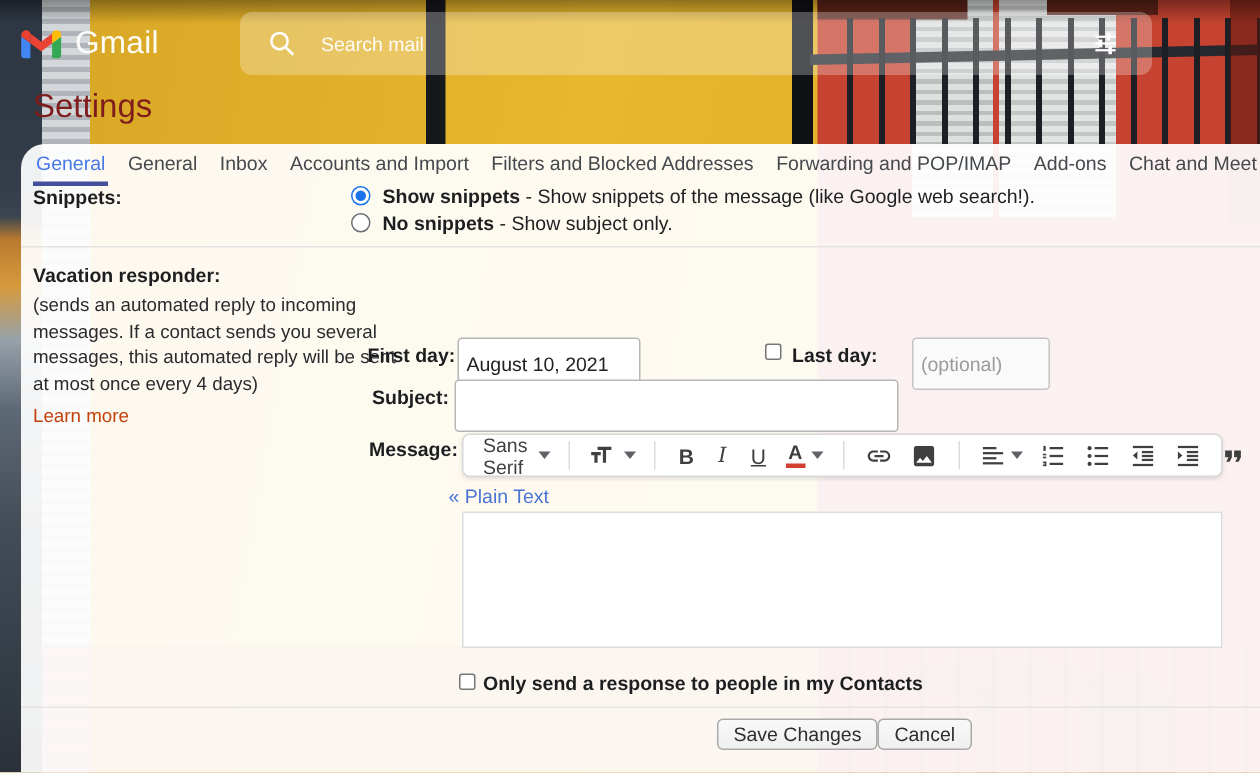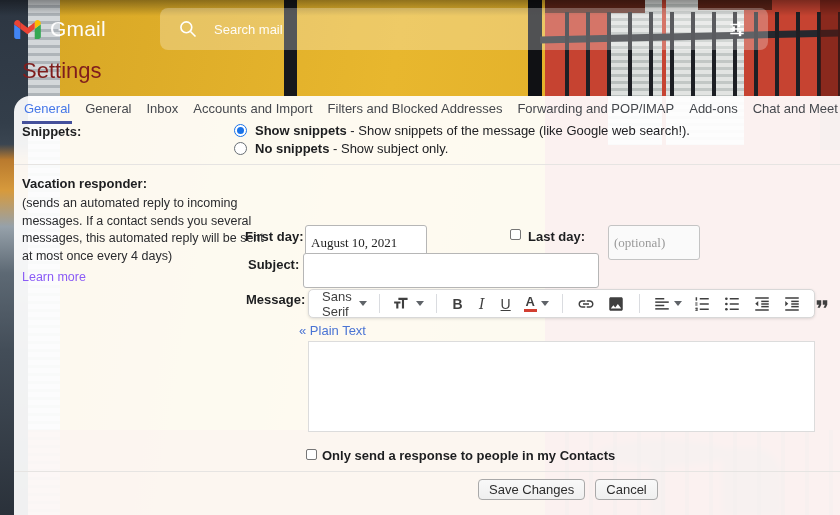--- a/index.html
+++ b/index.html
@@ -68,33 +68,33 @@
   .cb{width:11px;height:11px;border:1px solid #767676;border-radius:2px;background:#fff;cursor:pointer;}
 
   .divider{left:0;right:0;height:1px;background:#e6e4e2;}
   #div1{top:68px;} #div2{top:375px;}
 
   #lbl-snippets{left:8px;top:28px;}
   #snip-opt1{left:220px;top:27px;} #snip-opt2{left:220px;top:45px;}
 
   #lbl-vacation{left:8px;top:80px;}
   .vac-desc{left:8px;top:99px;font-size:12.5px;color:#2a2b2e;line-height:17.5px;white-space:nowrap;}
-  .learn-more{margin-top:4px;color:#8b5cf6;cursor:pointer;}
+  .learn-more{margin-top:4px;color:#c2410c;cursor:pointer;}
   #vac-opt1{left:220px;top:83px;} #vac-opt2{left:220px;top:108px;}
 
   #lbl-firstday{left:231px;top:133px;} 
   #lbl-lastday{left:514px;top:133px;}
   #lbl-subject{left:234px;top:161px;}
   #lbl-message{left:232px;top:196px;}
   #lbl-contacts{left:308px;top:352px;}
   #cb-lastday{left:496px;top:133px;}
   #cb-contacts{left:292px;top:353px;}
 
   .txt-in{border:1px solid #b6b6b6;border-radius:3px;height:35px;font-size:13px;color:#222;
-    padding:1px 5px;font-family:Liberation Serif, serif;background:#fff;outline:none;}
+    padding:1px 5px;font-family:Liberation Sans, sans-serif;background:#fff;outline:none;}
   #in-firstday{left:291px;top:129px;width:122px;}
   #in-lastday{left:594px;top:129px;width:92px;background:#fafafa;border-color:#c4c4c4;color:#999;}
   #in-lastday::placeholder{color:#9a9a9a;opacity:1;}
   #in-subject{left:289px;top:157px;width:296px;}
 
   
   .toolbar{left:294px;top:193px;width:507px;height:29px;background:#fff;border:1px solid #d8d8d8;
     border-radius:5px;box-shadow:0 1px 3px rgba(0,0,0,.12);display:flex;align-items:center;
     padding:0 9px;font-size:13px;color:#3f3f3f;}
   .toolbar svg{display:block;}
@@ -109,21 +109,21 @@
   .tb-a{flex-direction:column;font-weight:bold;font-size:13px;line-height:12px;}
   .color-bar{width:13px;height:3px;background:#d23f31;margin-top:1px;}
   .tb-a-wrap{display:flex;align-items:center;gap:4px;margin:0 5px;cursor:pointer;}
   .tb-align{display:flex;align-items:center;gap:3px;margin:0 5px;cursor:pointer;}
 
   .plain-link{left:285px;top:227px;font-size:13px;color:#4a74d4;cursor:pointer;}
   .msg-area{left:294px;top:245px;width:507px;height:91px;border:1px solid #dcdcdc;background:#fff;
     resize:none;outline:none;font-family:"Liberation Sans",sans-serif;}
 
   #lbl-contacts{font-size:13px;}
-  .btn-row{left:464px;top:383px;display:flex;gap:10px;justify-content:space-between;}
+  .btn-row{left:464px;top:383px;display:flex;justify-content:space-between;}
   .btn{font-size:13px;color:#2d2d2d;background:linear-gradient(#f9f9f9,#efefef);
     border:1px solid #a9a9a9;border-radius:4px;padding:2px 10px;height:21px;cursor:pointer;
     font-family:"Liberation Sans",sans-serif;}
 </style>
 </head>
 <body>
 
 <div class="stage">
 
   <div class="theme-bg">

